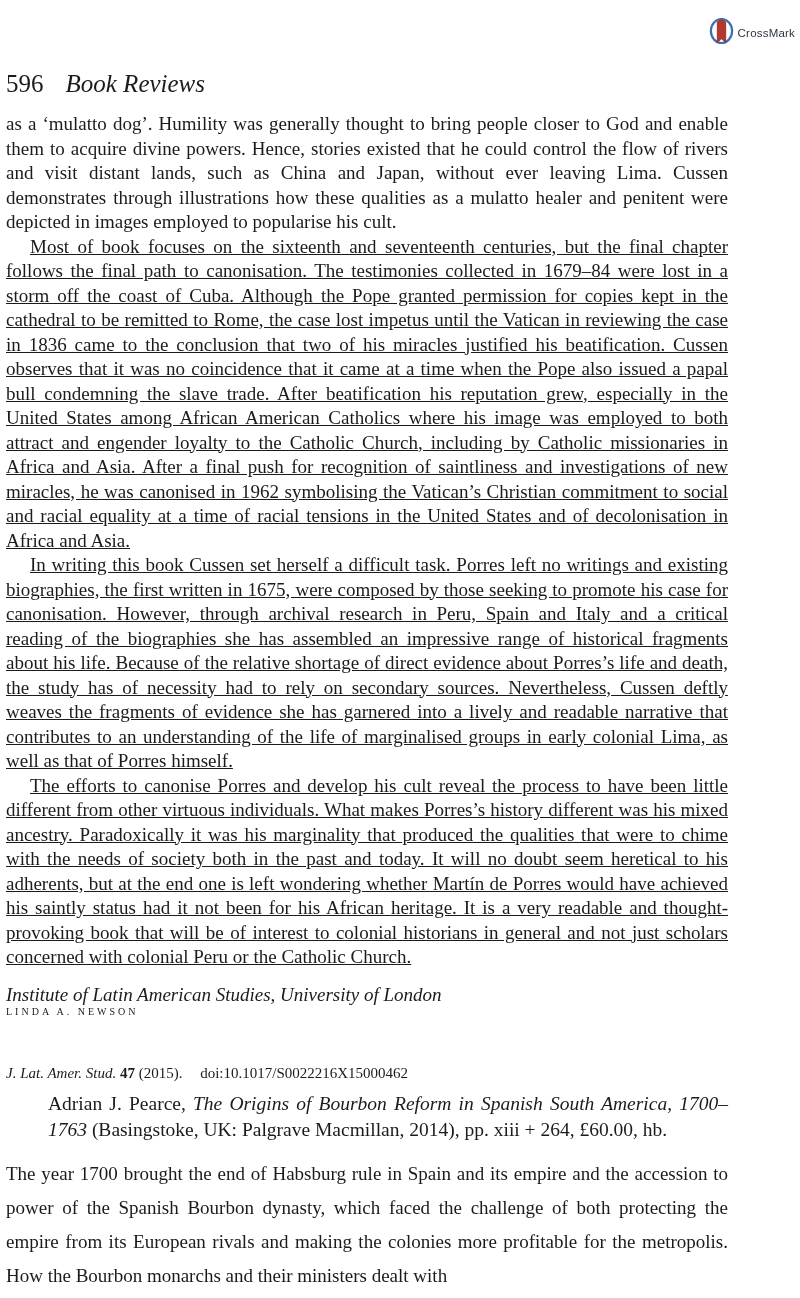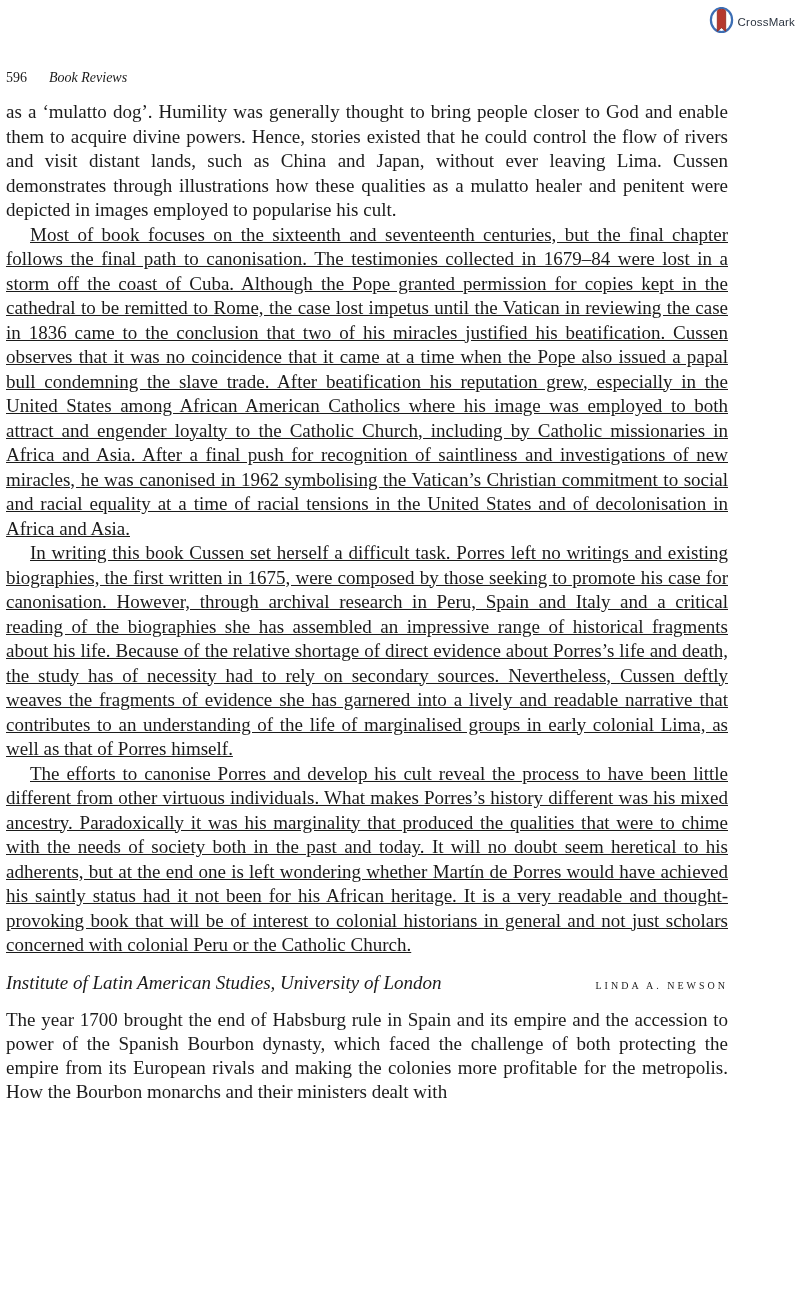--- a/index.html
+++ b/index.html
@@ -17,35 +17,35 @@
   }
   .page {
     position: relative;
     width: 722px;
     margin-left: 6px;
     padding-top: 70px;
   }
   
   .crossmark {
     position: absolute;
-    top: 7px;
+    top: 18px;
     right: 5px;
     display: flex;
     align-items: center;
     gap: 4px;
   }
   .crossmark-label {
     font-family: "Liberation Sans", sans-serif;
     font-size: 11.5px;
     color: #2b3440;
     letter-spacing: 0.2px;
   }
   
   .running-head {
-    font-size: 14px;
+    font-size: 25px;
     margin-bottom: 14px;
   }
   .running-head .pagenum {
     font-style: normal;
     margin-right: 22px;
   }
   .running-head .section {
     font-style: italic;
   }
   
@@ -55,24 +55,25 @@
     text-align: justify;
     margin: 0;
   }
   .review-body p.indent {
     text-indent: 24px;
     text-decoration: underline;
   }
   
   .signoff {
     display: flex;
-    justify-content: space-between;
+    justify-content: flex-start;
     align-items: baseline;
     margin-top: 14px;
     font-size: 19px;
+    flex-direction: column;
   }
   .signoff .affiliation {
     font-style: italic;
   }
   .signoff .reviewer {
     font-size: 10px;
     letter-spacing: 3px;
     white-space: nowrap;
   }
   
@@ -90,21 +91,21 @@
     padding-left: 42px;
     font-size: 19.5px;
     line-height: 26px;
     text-align: justify;
   }
   .next-heading .book-title { font-style: italic; }
   
   .next-paragraph {
     margin-top: 14px;
     font-size: 19px;
-    line-height: 24px;
+    line-height: 34px;
     text-align: justify;
   }
 </style>
 </head>
 <body>
 
 <div class="crossmark">
   <span style="display:inline-block; line-height:0;">
     <svg width="25" height="29" viewBox="0 0 25 29">
       <ellipse cx="12.5" cy="13" rx="10.6" ry="12" fill="#ffffff" stroke="#3c6eb4" stroke-width="2.2"></ellipse>
@@ -125,17 +126,26 @@
     <p class="indent">Most of book focuses on the sixteenth and seventeenth centuries, but the final chapter follows the final path to canonisation. The testimonies collected in 1679–84 were lost in a storm off the coast of Cuba. Although the Pope granted permission for copies kept in the cathedral to be remitted to Rome, the case lost impetus until the Vatican in reviewing the case in 1836 came to the conclusion that two of his miracles justified his beatification. Cussen observes that it was no coincidence that it came at a time when the Pope also issued a papal bull condemning the slave trade. After beatification his reputation grew, especially in the United States among African American Catholics where his image was employed to both attract and engender loyalty to the Catholic Church, including by Catholic missionaries in Africa and Asia. After a final push for recognition of saintliness and investigations of new miracles, he was canonised in 1962 symbolising the Vatican’s Christian commitment to social and racial equality at a time of racial tensions in the United States and of decolonisation in Africa and Asia.</p>
     <p class="indent">In writing this book Cussen set herself a difficult task. Porres left no writings and existing biographies, the first written in 1675, were composed by those seeking to promote his case for canonisation. However, through archival research in Peru, Spain and Italy and a critical reading of the biographies she has assembled an impressive range of historical fragments about his life. Because of the relative shortage of direct evidence about Porres’s life and death, the study has of necessity had to rely on secondary sources. Nevertheless, Cussen deftly weaves the fragments of evidence she has garnered into a lively and readable narrative that contributes to an understanding of the life of marginalised groups in early colonial Lima, as well as that of Porres himself.</p>
     <p class="indent">The efforts to canonise Porres and develop his cult reveal the process to have been little different from other virtuous individuals. What makes Porres’s history different was his mixed ancestry. Paradoxically it was his marginality that produced the qualities that were to chime with the needs of society both in the past and today. It will no doubt seem heretical to his adherents, but at the end one is left wondering whether Martín de Porres would have achieved his saintly status had it not been for his African heritage. It is a very readable and thought-provoking book that will be of interest to colonial historians in general and not just scholars concerned with colonial Peru or the Catholic Church.</p>
   </div>
 
   <div class="signoff">
     <span class="affiliation">Institute of Latin American Studies, University of London</span>
     <span class="reviewer">LINDA A. NEWSON</span>
   </div>
 
+  <div class="citation">
+    <span class="journal">J. Lat. Amer. Stud.</span>
+    <span class="volume">47</span>
+    <span class="year">(2015).</span>
+    <span class="doi">doi:10.1017/S0022216X15000462</span>
+  </div>
 
+  <div class="next-heading">
+    <span>Adrian J. Pearce, </span><span class="book-title">The Origins of Bourbon Reform in Spanish South America, 1700–1763</span><span> (Basingstoke, UK: Palgrave Macmillan, 2014), pp. xiii + 264, £60.00, hb.</span>
+  </div>
 
   <p class="next-paragraph">The year 1700 brought the end of Habsburg rule in Spain and its empire and the accession to power of the Spanish Bourbon dynasty, which faced the challenge of both protecting the empire from its European rivals and making the colonies more profitable for the metropolis. How the Bourbon monarchs and their ministers dealt with</p>
 
 </div>
 
 </body></html>

